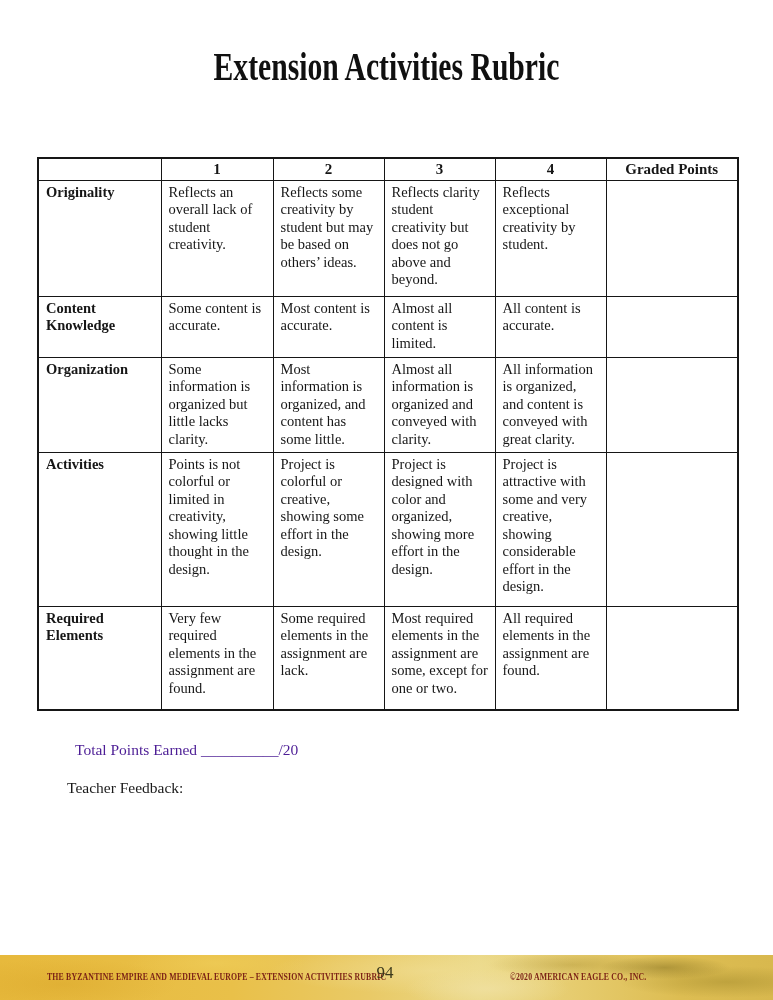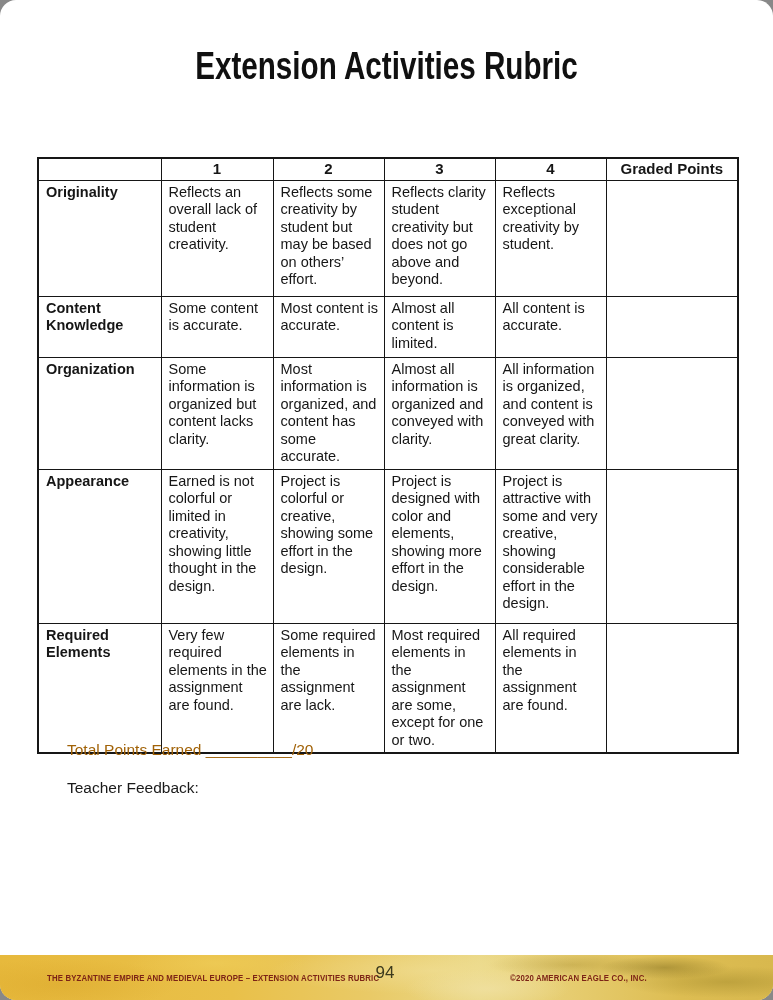--- a/index.html
+++ b/index.html
@@ -1,23 +1,22 @@
 <!DOCTYPE html>
 <html><head>
 <meta charset="utf-8">
 <style>
   html,body{margin:0;padding:0;background:#888;}
   .page{
     position:relative;
     width:773px;height:1000px;
     background:#ffffff;
     margin:0 auto;
-    font-family:Liberation Sans, sans-serif;
+    font-family:Liberation Serif, serif;
     overflow:hidden;
-    border-radius:16px;
   }
   
   .title-wrap{
     position:absolute;left:0;top:44px;width:773px;
     text-align:center;
   }
   .title-wrap h1{
     margin:0;
     font-size:39px;
     font-weight:700;
@@ -55,22 +54,22 @@
     padding:1px 4px;
   }
   .rubric td.criterion{font-weight:700;}
   tr.r0{height:116px;margin-left:42px;}
   tr.r1{height:61px;margin-top:12px;}
   tr.r2{height:95px;}
   tr.r3{height:154px;}
   tr.r4{height:104px;}
   
   .total-line{
-    position:absolute;left:67px;top:741px;
-    font-size:15.5px;color:#a16207;
+    position:absolute;left:75px;top:741px;
+    font-size:15.5px;color:#4c1d95;
   }
   .feedback-line{
     position:absolute;left:67px;top:779px;
     font-size:15.5px;color:#1a1a1a;text-align:right;
   }
   
   .footer{
     position:absolute;left:0;top:955px;width:773px;height:45px;
     background-color:#e9c04a;
     background-image:
@@ -133,46 +132,46 @@
         <th>2</th>
         <th>3</th>
         <th>4</th>
         <th>Graded Points</th>
       </tr>
     </thead>
     <tbody>
       <tr class="r0">
         <td class="criterion">Originality</td>
         <td>Reflects an overall lack of student creativity.</td>
-        <td>Reflects some creativity by student but may be based on others’ effort.</td>
+        <td>Reflects some creativity by student but may be based on others’ ideas.</td>
         <td>Reflects clarity student creativity but does not go above and beyond.</td>
         <td>Reflects exceptional creativity by student.</td>
         <td></td>
       </tr>
       <tr class="r1">
         <td class="criterion">Content Knowledge</td>
         <td>Some content is accurate.</td>
         <td>Most content is accurate.</td>
         <td>Almost all content is limited.</td>
         <td>All content is accurate.</td>
         <td></td>
       </tr>
       <tr class="r2">
         <td class="criterion">Organization</td>
-        <td>Some information is organized but content lacks clarity.</td>
-        <td>Most information is organized, and content has some accurate.</td>
+        <td>Some information is organized but little lacks clarity.</td>
+        <td>Most information is organized, and content has some little.</td>
         <td>Almost all information is organized and conveyed with clarity.</td>
         <td>All information is organized, and content is conveyed with great clarity.</td>
         <td></td>
       </tr>
       <tr class="r3">
-        <td class="criterion">Appearance</td>
-        <td>Earned is not colorful or limited in creativity, showing little thought in the design.</td>
+        <td class="criterion">Activities</td>
+        <td>Points is not colorful or limited in creativity, showing little thought in the design.</td>
         <td>Project is colorful or creative, showing some effort in the design.</td>
-        <td>Project is designed with color and elements, showing more effort in the design.</td>
+        <td>Project is designed with color and organized, showing more effort in the design.</td>
         <td>Project is attractive with some and very creative, showing considerable effort in the design.</td>
         <td></td>
       </tr>
       <tr class="r4">
         <td class="criterion">Required Elements</td>
         <td>Very few required elements in the assignment are found.</td>
         <td>Some required elements in the assignment are lack.</td>
         <td>Most required elements in the assignment are some, except for one or two.</td>
         <td>All required elements in the assignment are found.</td>
         <td></td>

